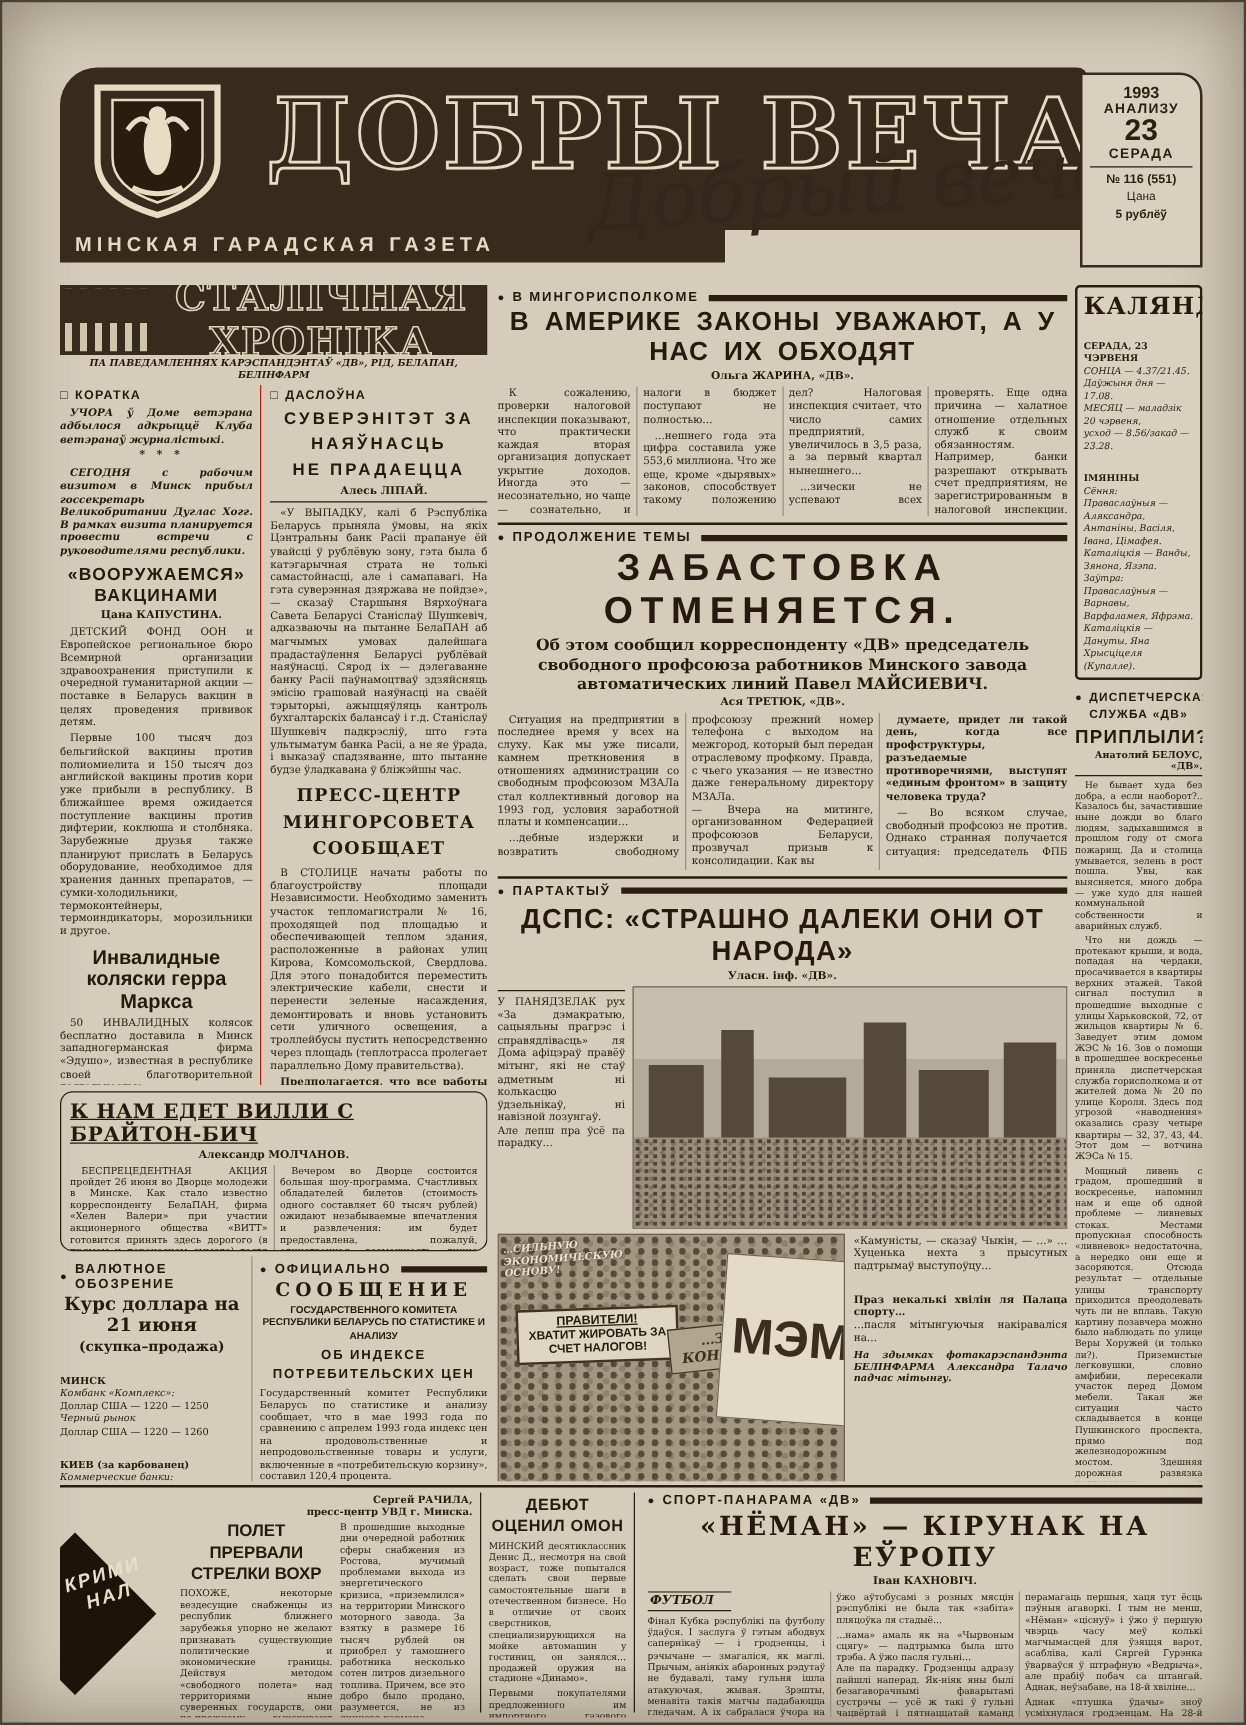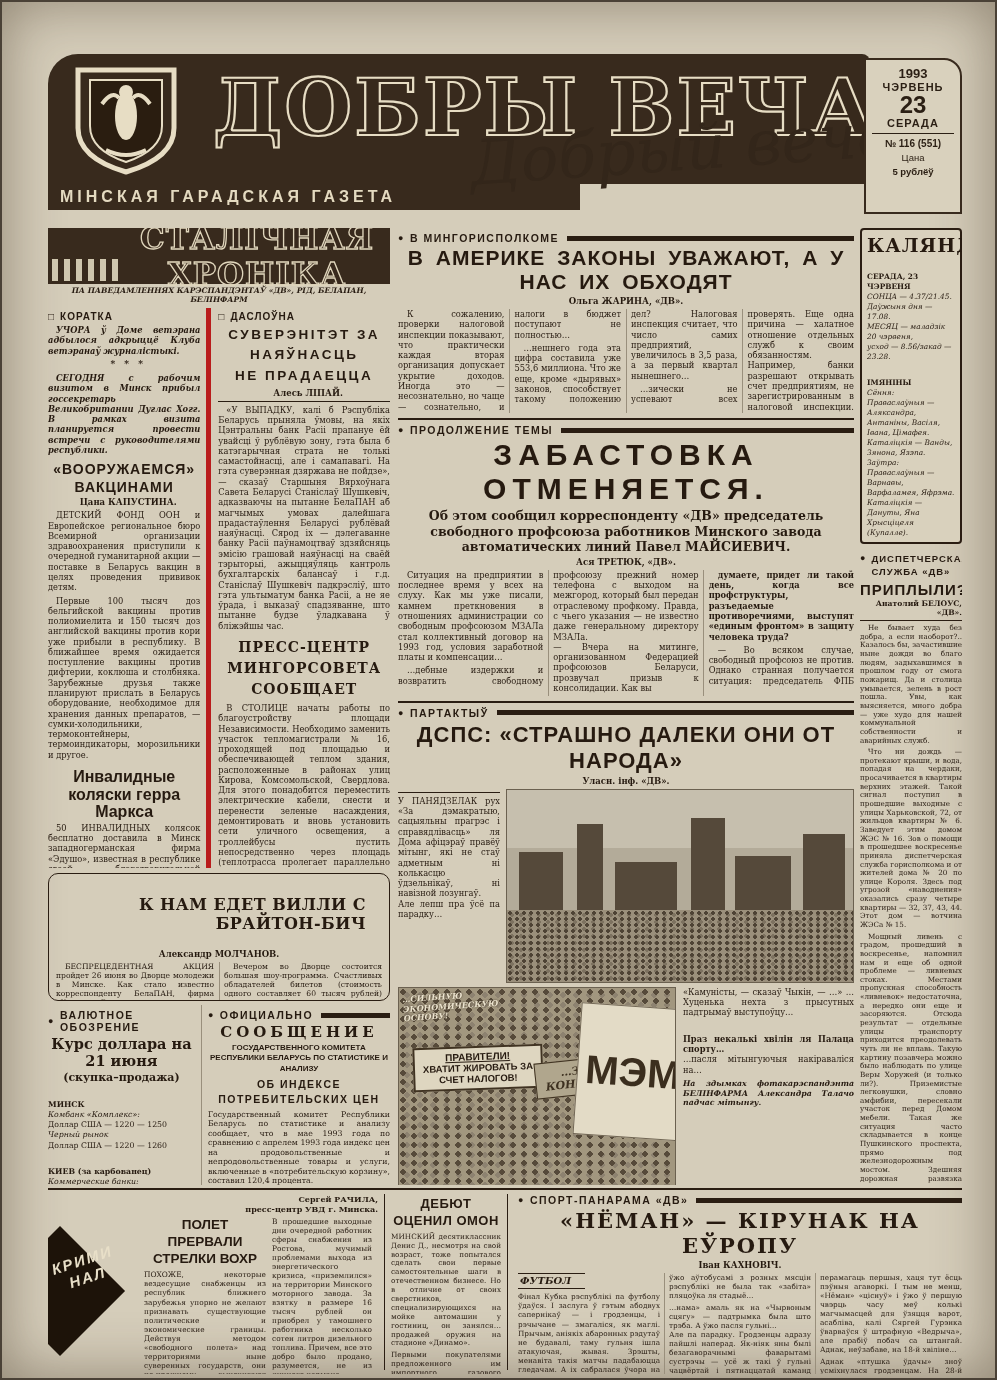--- a/index.html
+++ b/index.html
@@ -59,33 +59,33 @@
   
   .hron-banner{height:56px;background:#382a1d;display:flex;align-items:center;margin-bottom:2px;}
   .hron-art{width:72px;height:50px;margin-left:4px;background:
      linear-gradient(#382a1d 55%,transparent 55%),
      repeating-linear-gradient(90deg,#cfc6ae 0 6px,#382a1d 6px 12px);}
   .hron-title{flex:1;text-align:center;color:rgba(56,42,29,.1);-webkit-text-stroke:1.3px #e0d6bc;
               font-size:31px;font-weight:bold;font-family:"DejaVu Serif",serif;letter-spacing:1px;}
   .hron-credit{font-size:7.6px;font-weight:bold;font-style:italic;text-align:center;margin:2px 0 4px 0;}
   .subrow{display:flex;height:560px;overflow:hidden;}
   .subcol-a{width:158px;padding-right:6px;}
-  .subcol-b{width:178px;border-left:5px solid #b91c1c;padding-left:7px;}
+  .subcol-b{width:178px;border-left:1px solid #b91c1c;padding-left:7px;}
   .slabel{font-family:"Liberation Sans",sans-serif;font-weight:bold;font-size:10px;letter-spacing:1px;margin:3px 0;}
   .stars{text-align:center;font-weight:bold;letter-spacing:3px;font-size:9px;margin:1px 0;}
   .h-vacc{font-family:"Liberation Sans",sans-serif;font-weight:bold;font-size:14px;text-align:center;
           letter-spacing:1px;line-height:1.25;margin:6px 0 1px 0;}
   .h-wheel{font-size:16px;font-weight:bold;text-align:center;line-height:1.1;margin:8px 0 2px 0;
            font-family:"Liberation Sans",sans-serif;}
   .h-suv{font-family:"Liberation Sans",sans-serif;font-weight:bold;font-size:13.5px;letter-spacing:2.5px;
          text-align:center;line-height:1.5;margin:2px 0;}
   .h-press{font-size:14px;letter-spacing:1px;text-align:center;line-height:1.5;margin:6px 0 3px 0;}
   .willi-box{border:1.6px solid #2a1d12;border-radius:10px;margin-top:5px;padding:5px 7px;height:128px;
              box-sizing:border-box;overflow:hidden;}
-  .h-willi{font-size:16px;font-weight:bold;text-align:right;letter-spacing:.5px;margin:16px;}
+  .h-willi{font-size:16px;font-weight:bold;text-align:left;letter-spacing:.5px;margin:0;text-decoration:underline;}
   .lowrow{display:flex;height:200px;overflow:hidden;margin-top:4px;}
   .cur-col{width:150px;padding-right:6px;}
   .off-col{width:186px;border-left:1px solid #998f7c;padding-left:6px;}
   .h-cur{font-size:14.5px;font-weight:bold;text-align:center;margin:2px 0;}
   .h-cur2{font-size:11px;font-weight:bold;text-align:center;margin:0 0 2px 0;}
   .cur-line{font-size:7.8px;line-height:1.3;}
   .h-soob{font-size:15px;letter-spacing:4px;text-align:center;margin:2px 0;}
   .h-org{font-size:8px;font-weight:bold;text-align:center;line-height:1.3;font-family:"Liberation Sans",sans-serif;}
   .h-index{font-size:10.5px;font-weight:bold;text-align:center;letter-spacing:1.5px;line-height:1.4;margin:3px 0;
            font-family:"Liberation Sans",sans-serif;}
@@ -177,21 +177,21 @@
       <path d="M40 86 q20 10 40 0" stroke="#e7ddc4" stroke-width="4" fill="none"></path>
     </svg>
     <div class="mast-title">ДОБРЫ ВЕЧАР</div>
   </div>
   <div class="script-title">Добрый вечер</div>
   <div class="tagline-bar">
     <span>МІНСКАЯ ГАРАДСКАЯ ГАЗЕТА</span>
   </div>
   <div class="infobox">
     <div class="yr">1993</div>
-    <div class="mo">ЧЭРВЕНЬ</div>
+    <div class="mo">АНАЛИЗУ</div>
     <div class="dy">23</div>
     <div class="wd">СЕРАДА</div>
     <div class="iss">№ 116 (551)</div>
     <div class="pr">Цана</div>
     <div class="pr bold">5 рублёў</div>
   </div>
 
   <div class="content">
 
     <div class="zone-left">

